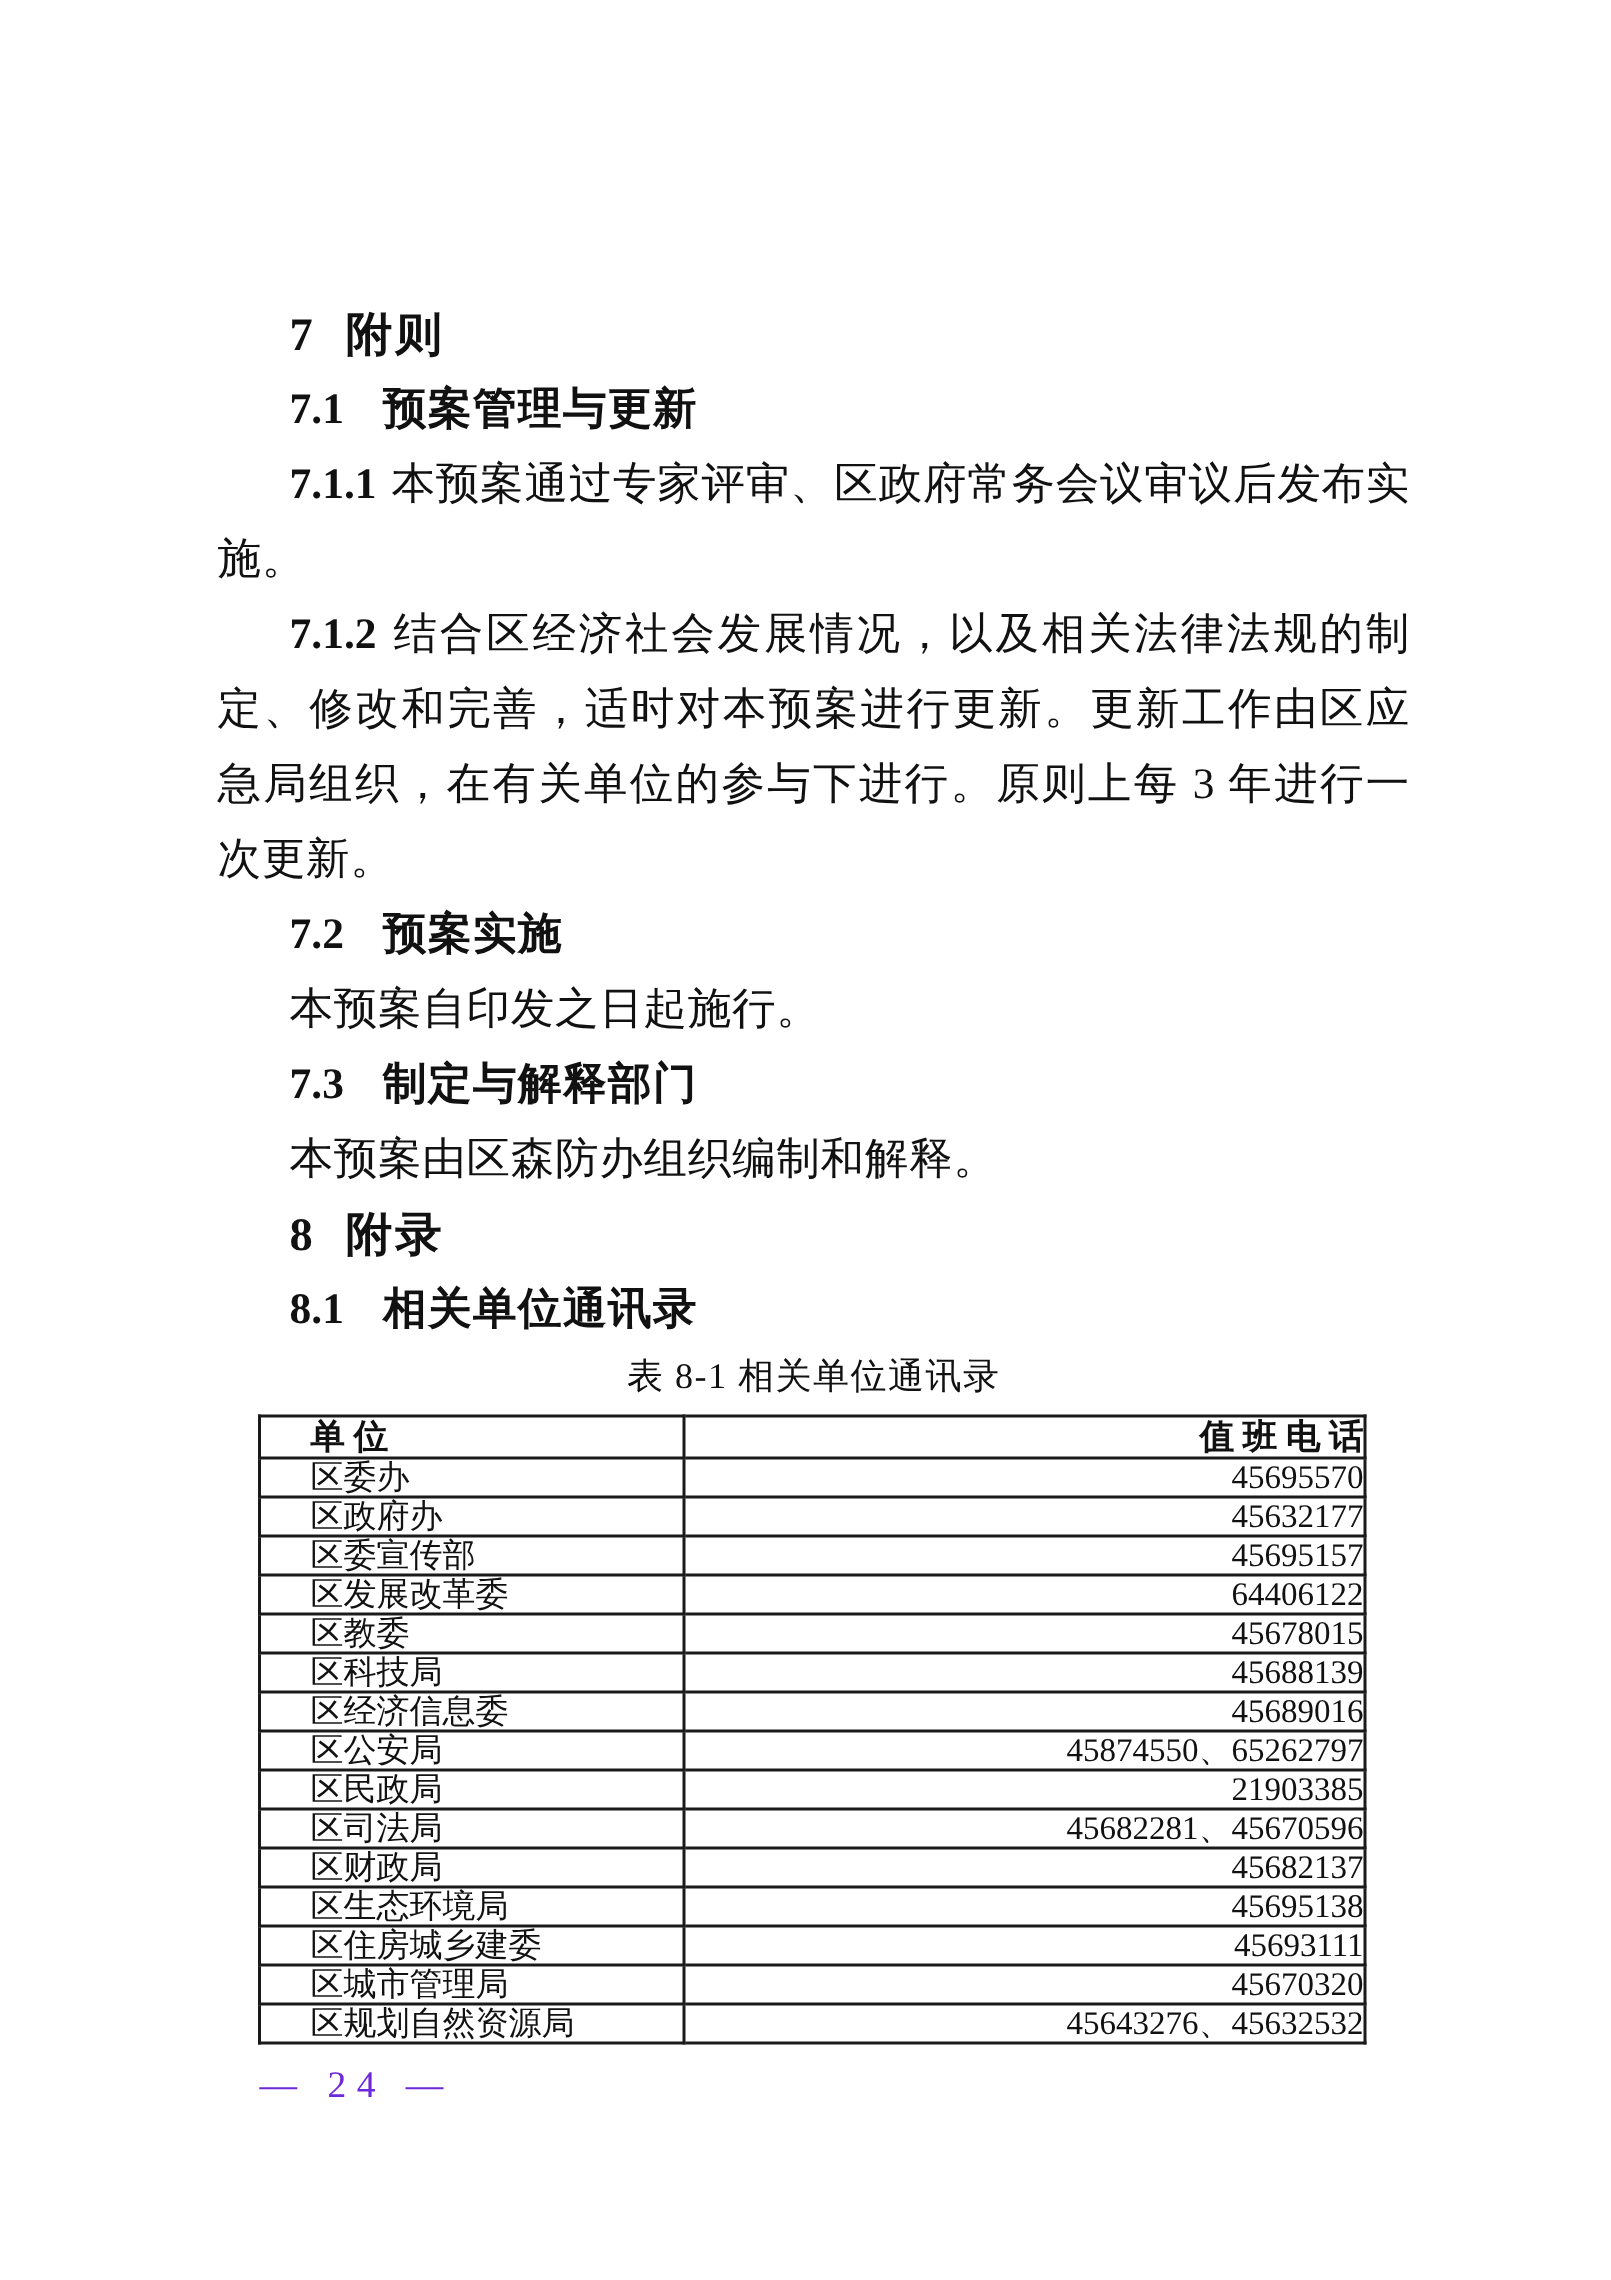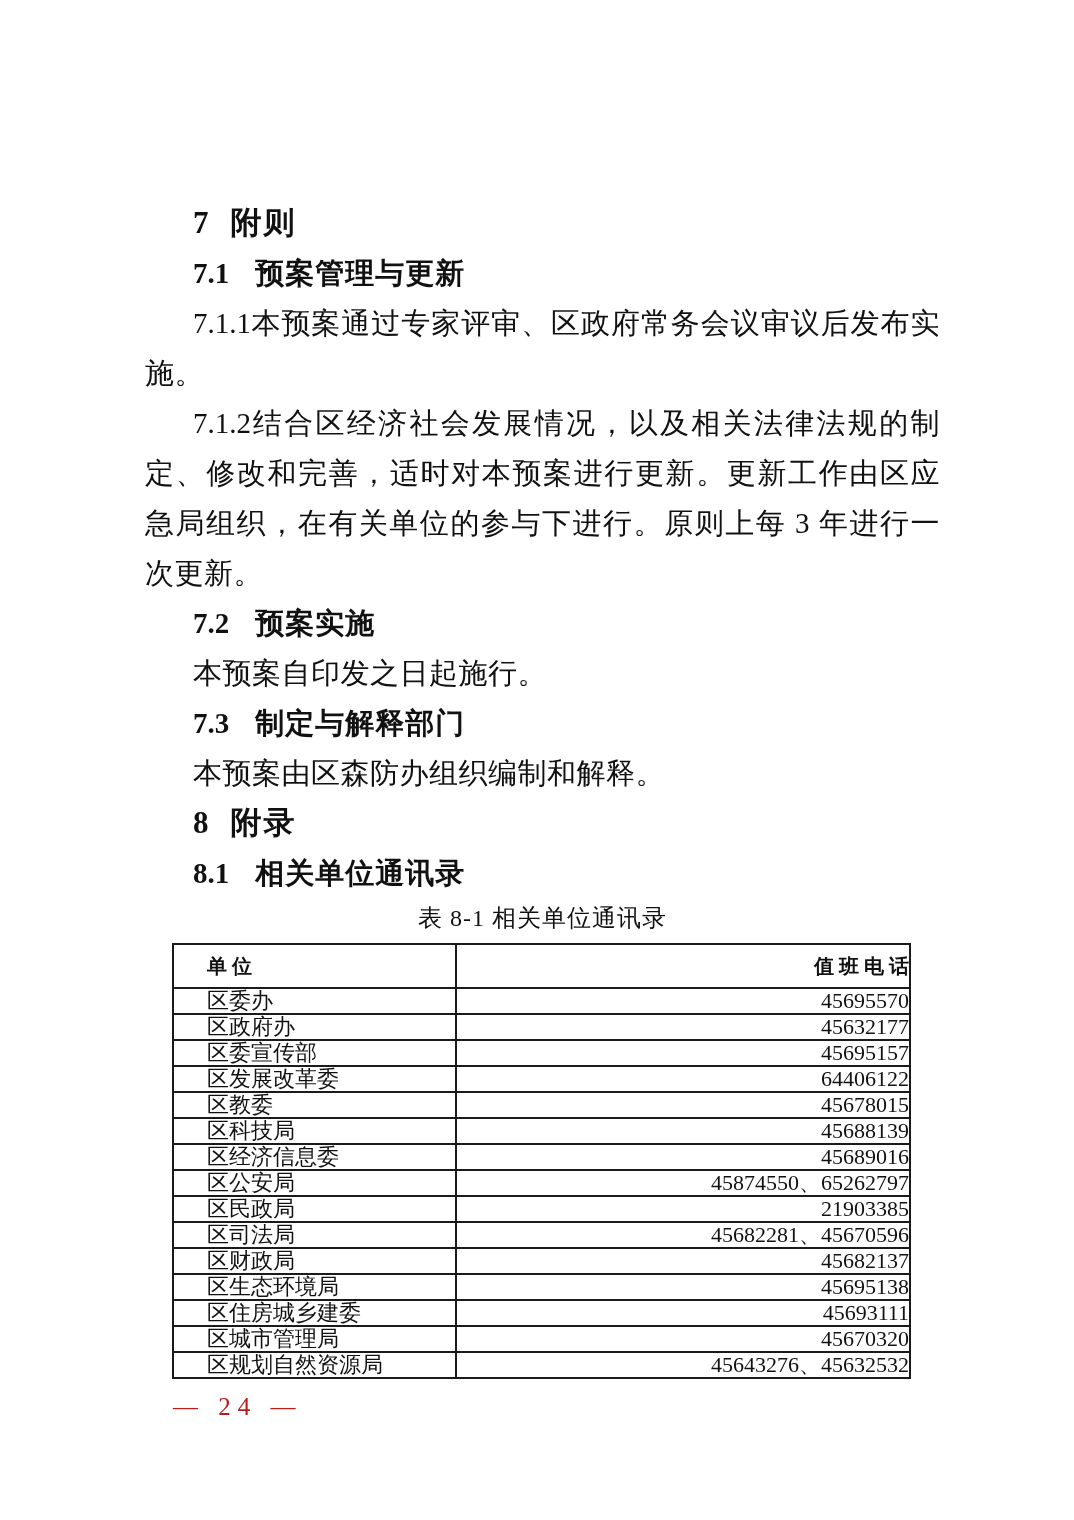--- a/index.html
+++ b/index.html
@@ -51,21 +51,21 @@
   .h-sub .h-title { letter-spacing: 1px; }
   
   .para {
     font-size: 29px;
     line-height: 50px;
     text-align: justify;
     text-justify: inter-ideograph;
     letter-spacing: 0.5px;
   }
   .para.indent { text-indent: 48px; }
-  .para .pnum { font-weight: normal; letter-spacing: 0; }
+  .para .pnum { font-weight: bold; margin-right: 10px; letter-spacing: 0; }
   
   .caption {
     margin-top: 2px;
     font-size: 24px;
     line-height: 36px;
     text-align: center;
     letter-spacing: 1px;
   }
   
   table.contact {
@@ -80,30 +80,30 @@
     font-size: 22px;
     line-height: 24px;
     height: 26px;
     padding: 0;
     vertical-align: middle;
     white-space: nowrap;
     overflow: hidden;
   }
   table.contact col.c-unit  { width: 283px; }
   table.contact col.c-phone { width: 454px; }
-  table.contact th { font-weight: bold; font-size: 20px; height: 44px; }
+  table.contact th { font-weight: bold; font-size: 23px; height: 28px; }
   .cell-unit  { text-align: left; padding-left: 33px !important; }
   .cell-phone { text-align: right; }
   
   .footer {
     margin-top: 14px;
     margin-left: 28px;
     font-size: 25px;
     letter-spacing: 7px;
-    color: #b91c1c;
+    color: #6d28d9;
   }
 </style>
 </head>
 <body>
 
 <div class="page">
   <main class="content">
 
     <h1 class="h-main">
       <span class="h-num">7</span>

